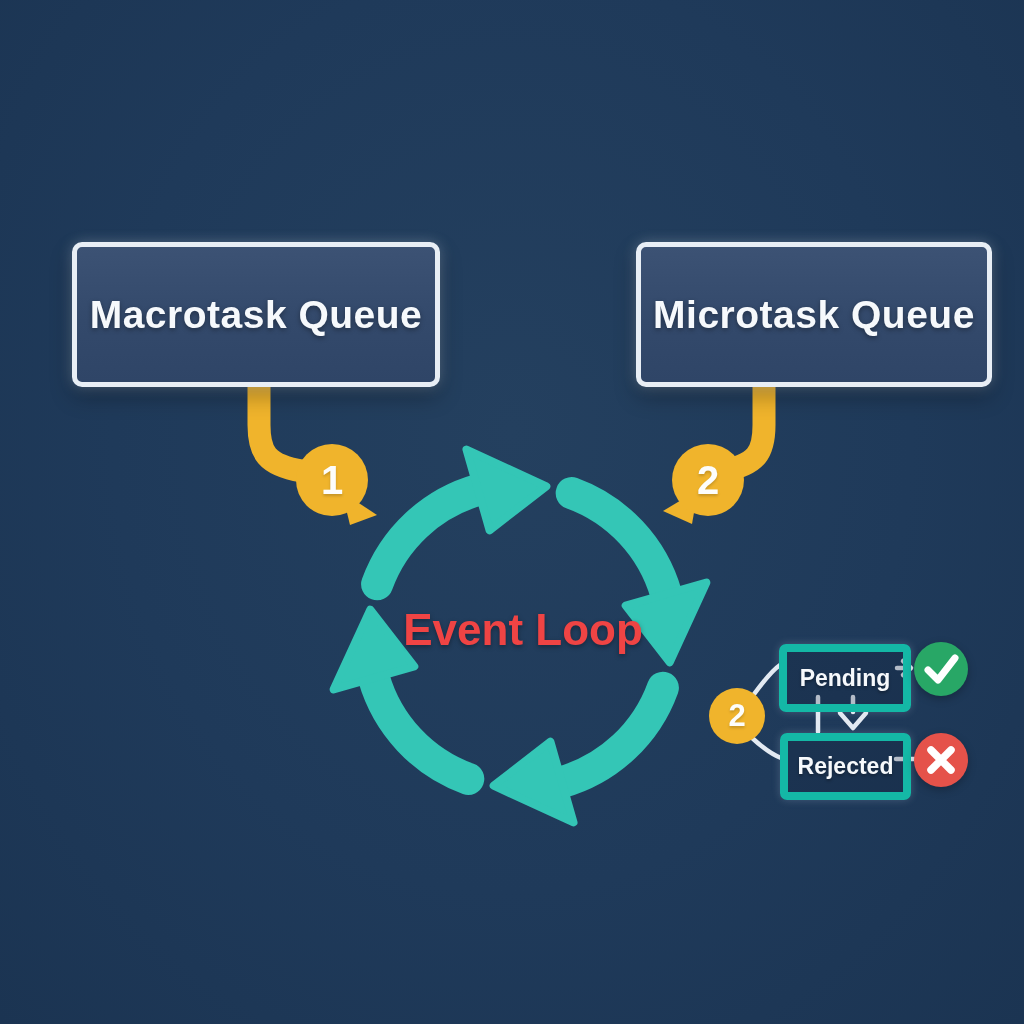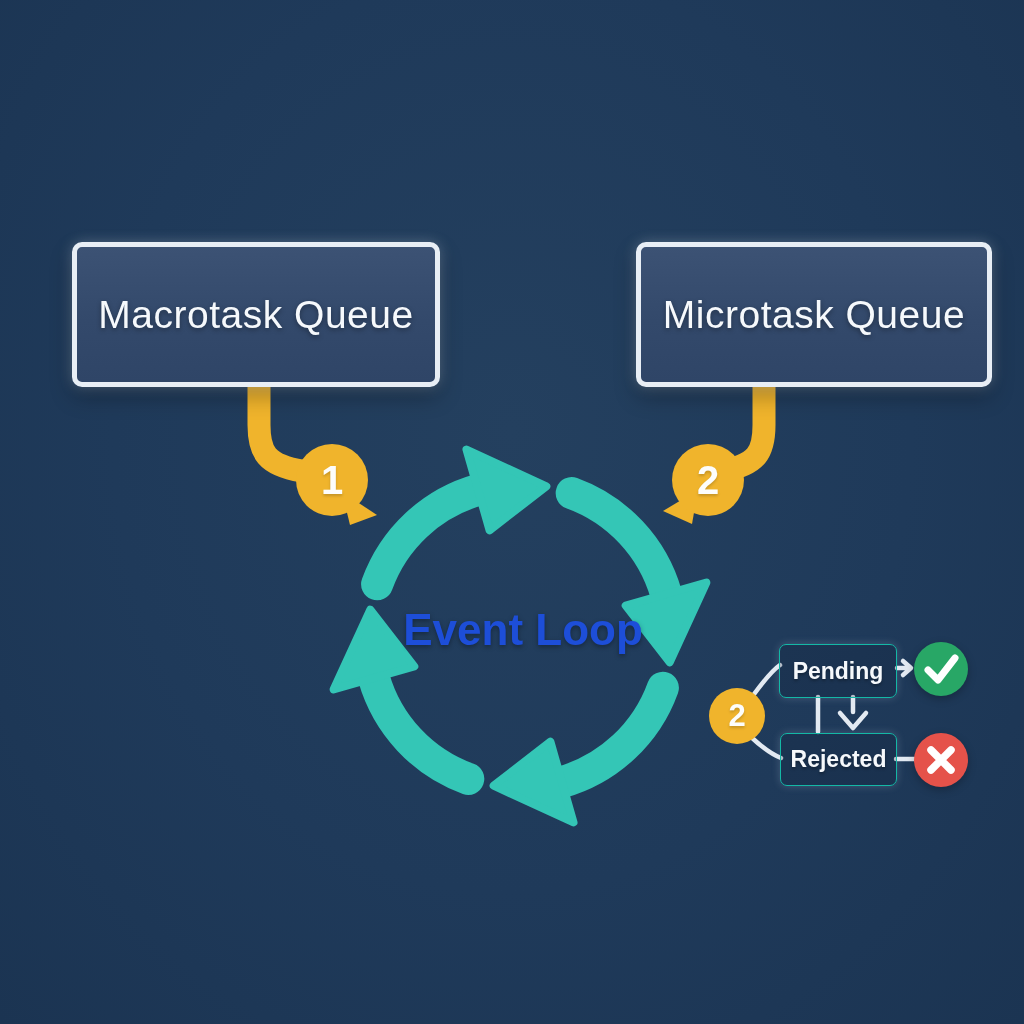--- a/index.html
+++ b/index.html
@@ -13,46 +13,46 @@
   
   .queue-box{
     position:absolute;
     background:linear-gradient(180deg,#3c5274 0%,#33496b 55%,#2f4567 100%);
     border:5px solid #e8eef5;
     border-radius:10px;
     box-shadow:0 0 14px rgba(215,230,245,.28), 0 10px 22px rgba(0,0,0,.28);
     display:flex;align-items:center;justify-content:center;
   }
   .queue-box .label{
-    color:#f6f9fc;font-weight:normal;font-size:39px;letter-spacing:.5px;
+    color:#f6f9fc;font-weight:bold;font-size:39px;letter-spacing:.5px;
     text-shadow:0 2px 5px rgba(0,0,0,.35);
   }
   .box-macro{left:72px;top:242px;width:358px;height:135px;}
   .box-micro{left:596px;top:242px;width:346px;height:135px;margin-left:40px;}
   
   #linework{left:0;top:0;}
   
   .bubble{
     position:absolute;width:72px;height:72px;border-radius:50%;
     background:#f0b42c;
     display:flex;align-items:center;justify-content:center;
     color:#fdfdfb;font-weight:bold;font-size:40px;
     text-shadow:0 2px 3px rgba(0,0,0,.18);
   }
   .bubble-1{left:296px;top:444px;}
   .bubble-2{left:672px;top:444px;}
   
   .event-label{
     position:absolute;left:373px;top:605px;width:300px;
-    text-align:center;color:#1d4ed8;font-weight:bold;font-size:44px;
+    text-align:center;color:#ef4444;font-weight:bold;font-size:44px;
     text-shadow:0 2px 5px rgba(0,0,0,.35);
   }
   
   .state-box{
-    position:absolute;border:1px solid #14b8a6;border-radius:7px;
+    position:absolute;border:8px solid #14b8a6;border-radius:7px;
     background:rgba(14,28,48,.22);
     display:flex;align-items:center;justify-content:center;
     box-shadow:0 0 8px rgba(210,225,240,.22);
   }
   .state-box .label{
     color:#f6f9fc;font-weight:bold;font-size:23px;
     text-shadow:0 2px 3px rgba(0,0,0,.3);
   }
   .pending-box{left:779px;top:644px;width:116px;height:52px;}
   .rejected-box{left:780px;top:733px;width:115px;height:51px;}

